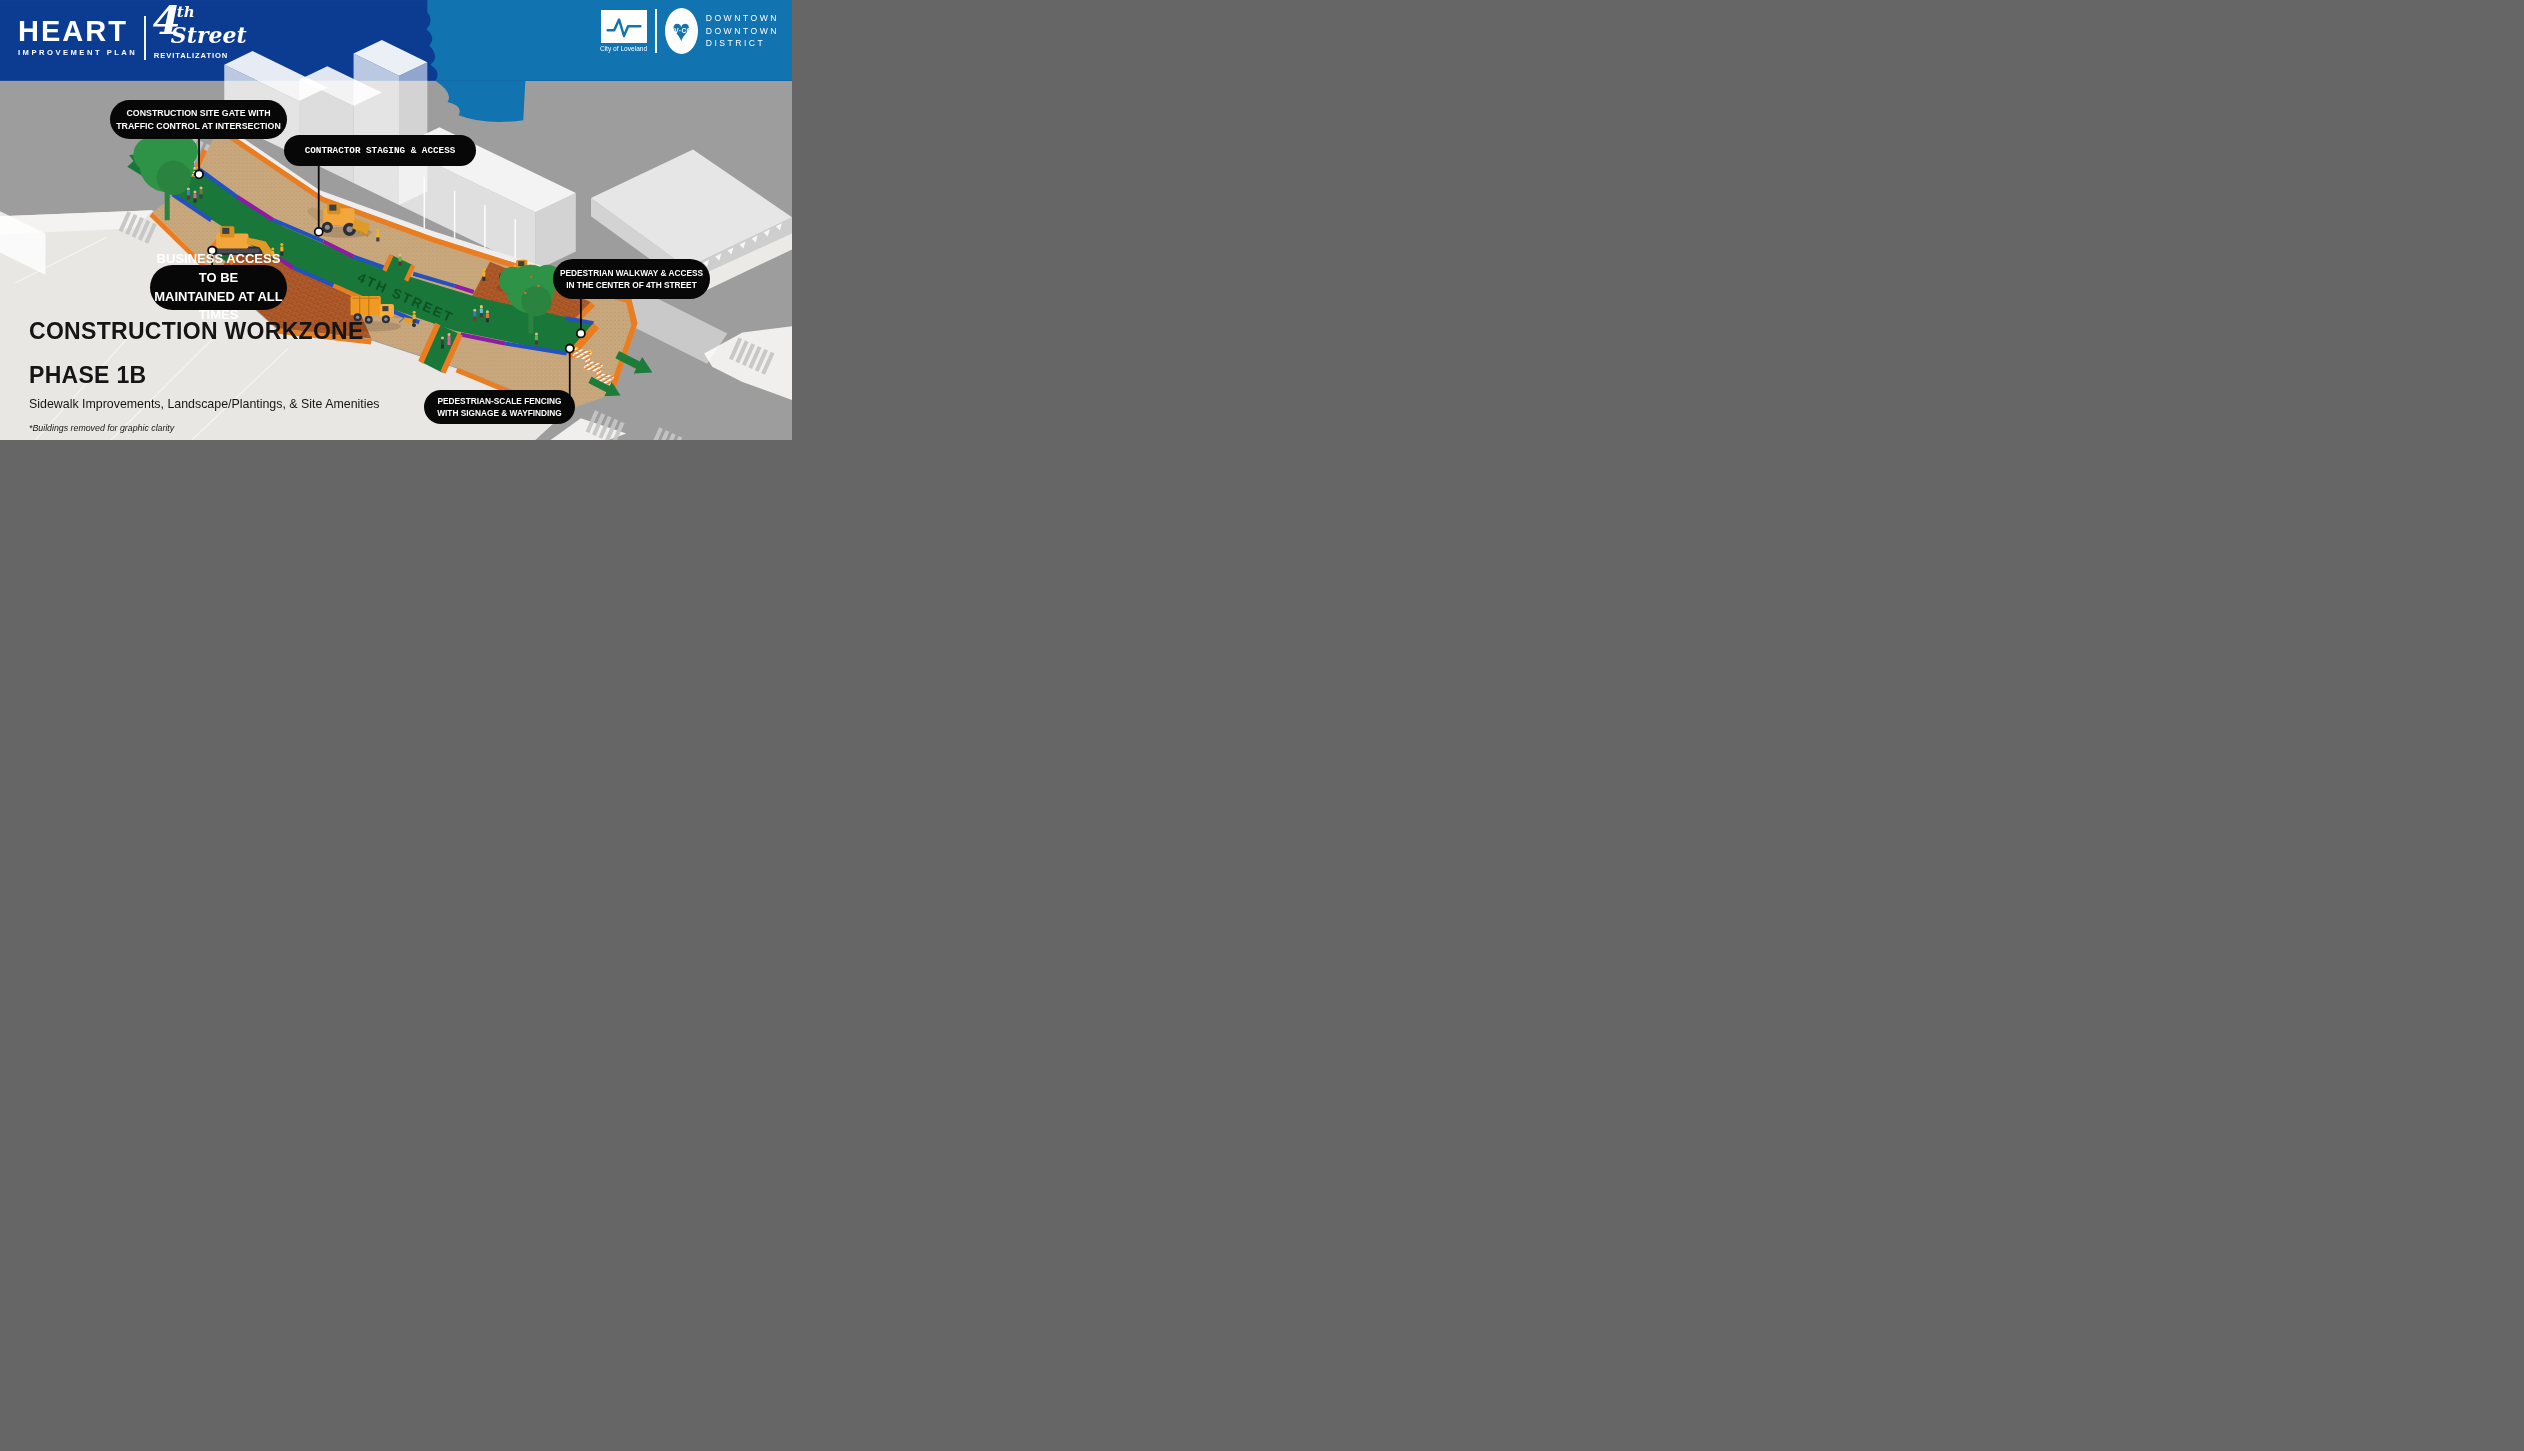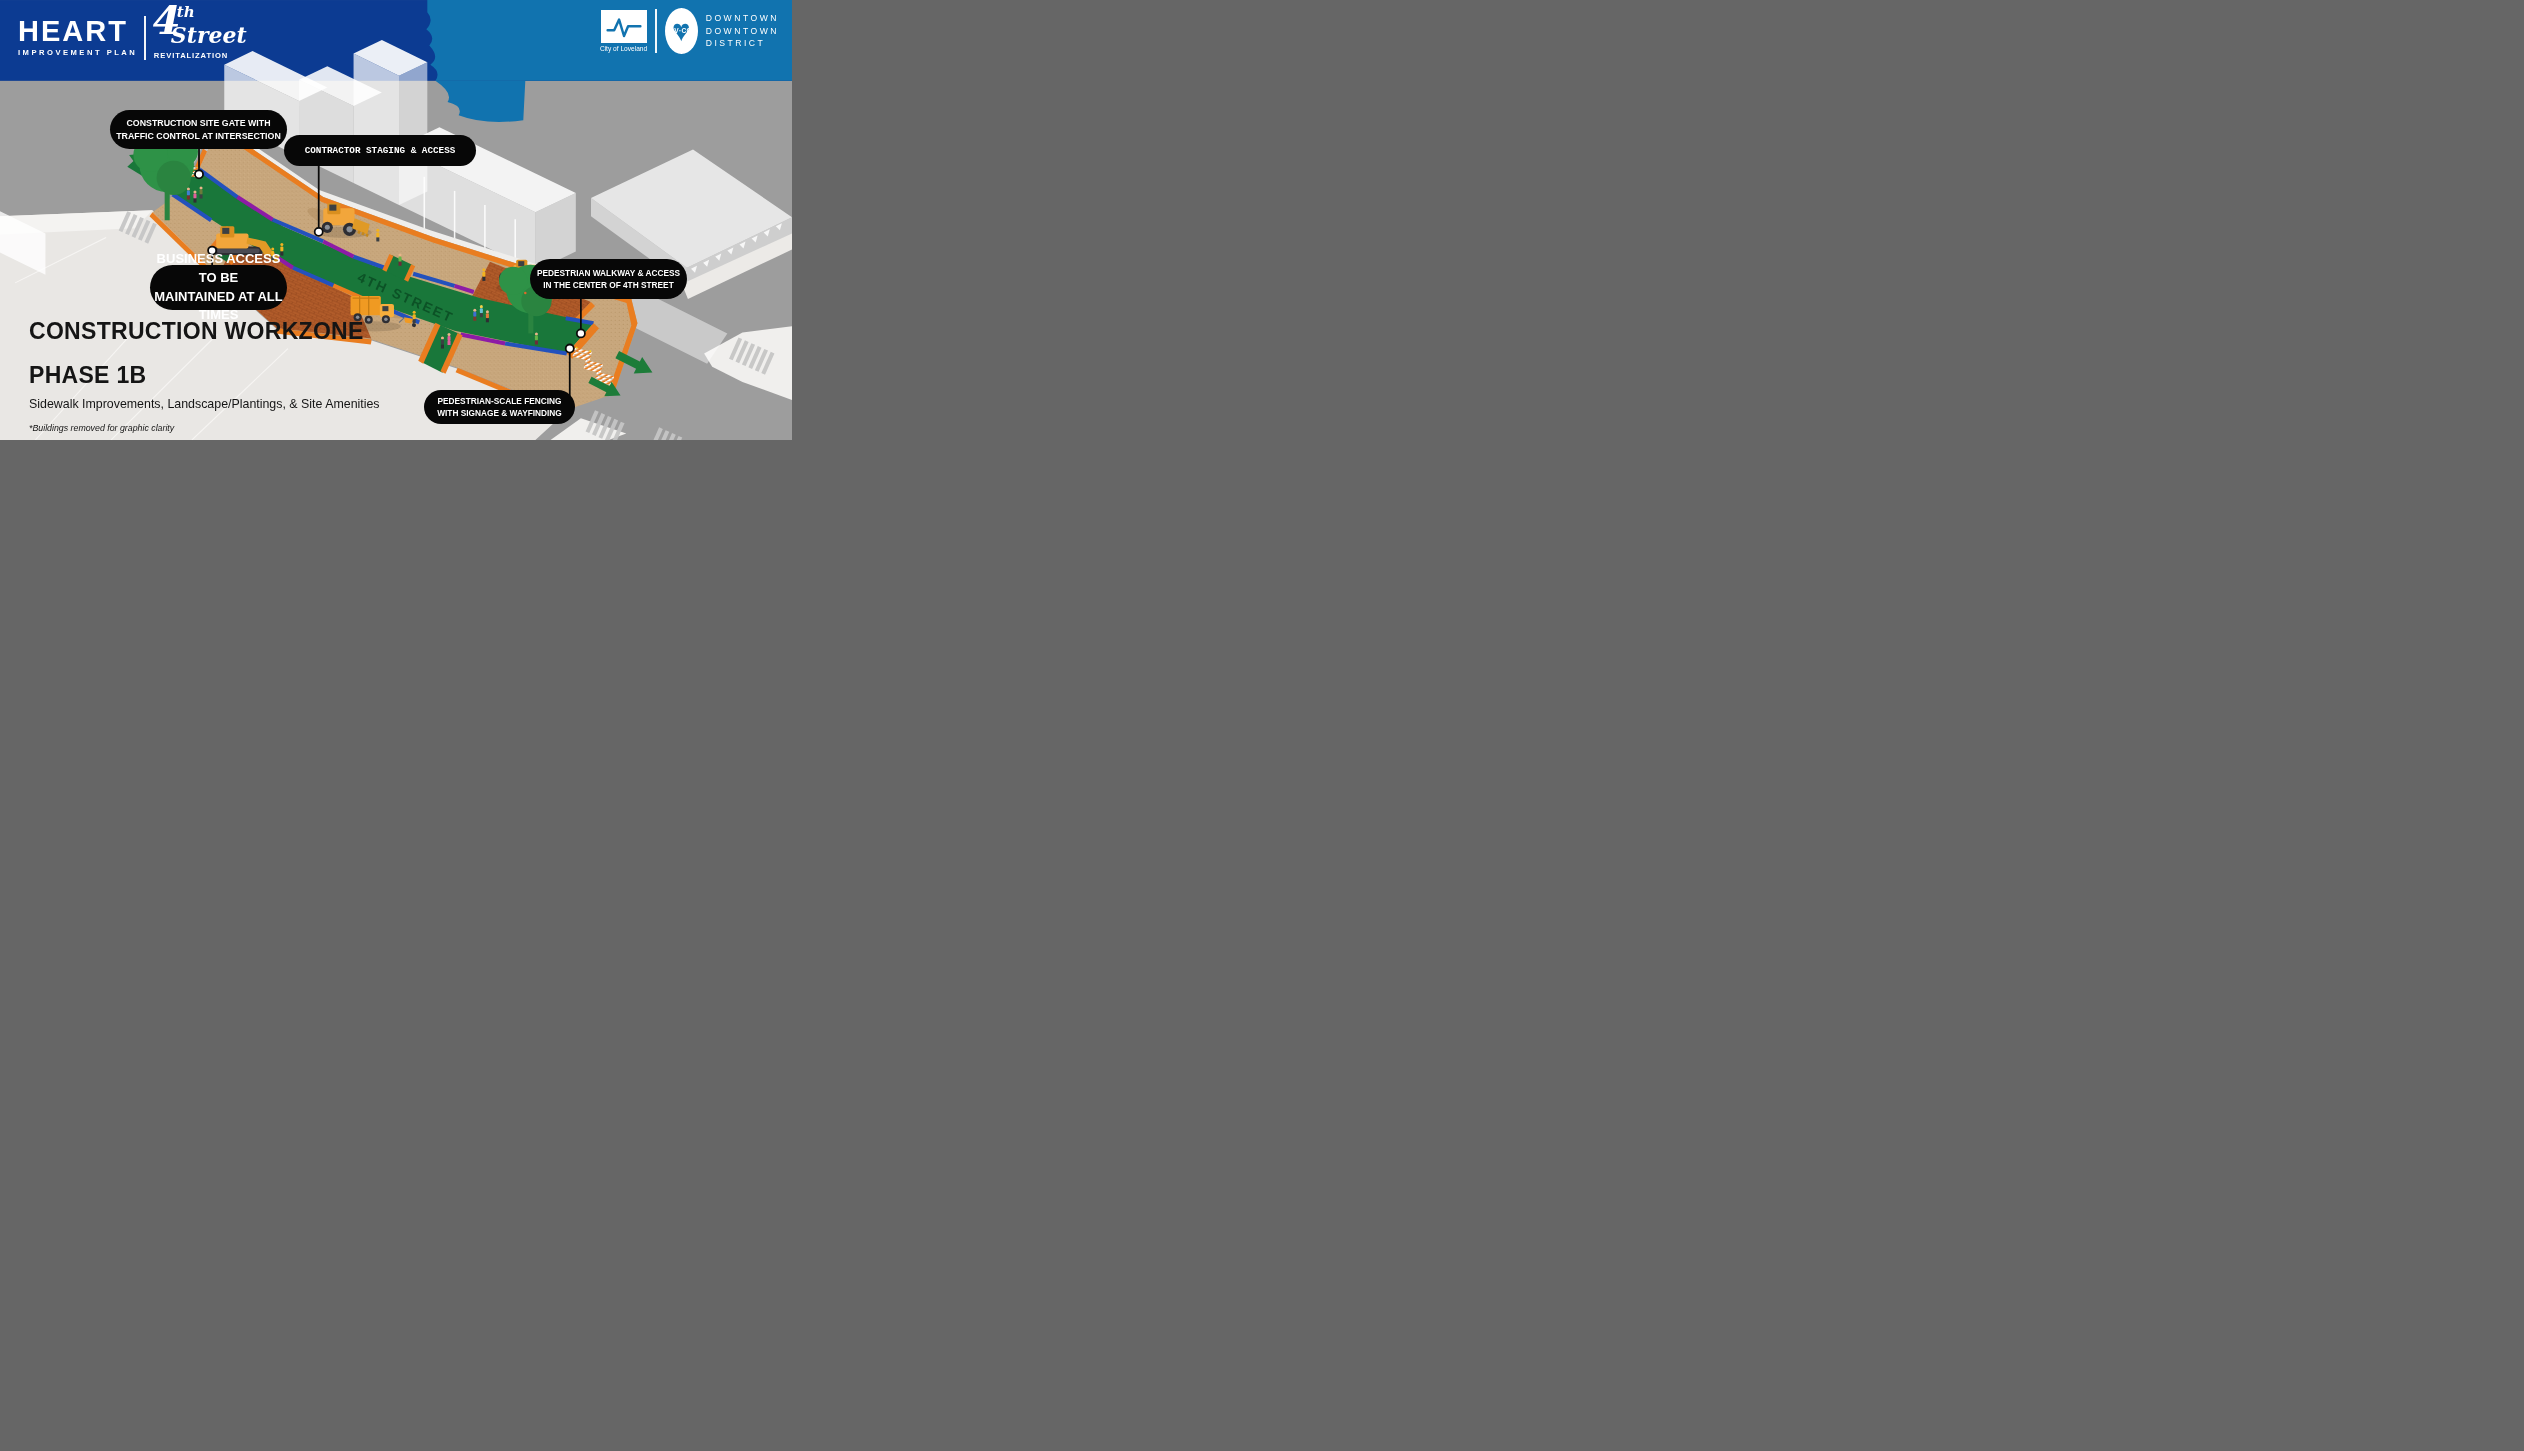--- a/index.html
+++ b/index.html
@@ -481,33 +481,33 @@
       <div class="lvco-heart">♥</div>
       <div class="lvco-text">LV·CO</div>
     </div>
     <div class="district-block">
       <div>DOWNTOWN</div>
       <div>DOWNTOWN</div>
       <div>DISTRICT</div>
     </div>
   </div>
 
-  <div class="pill" style="left:110px;top:110px;width:177px;height:39px;font-size:8.8px;">
+  <div class="pill" style="left:110px;top:100px;width:177px;height:39px;font-size:8.8px;">
     <span>CONSTRUCTION SITE GATE WITH</span>
     <span>TRAFFIC CONTROL AT INTERSECTION</span>
   </div>
   <div class="pill" style="left:284px;top:135px;width:192px;height:31px;font-size:9.3px;font-family:Liberation Mono, monospace;">
     <span>CONTRACTOR STAGING &amp; ACCESS</span>
 
   </div>
   <div class="pill" style="left:150px;top:265px;width:137px;height:45px;font-size:13px;">
     <span>BUSINESS ACCESS TO BE</span>
     <span>MAINTAINED AT ALL TIMES</span>
   </div>
-  <div class="pill" style="left:530px;top:259px;width:157px;height:40px;font-size:8.3px;">
+  <div class="pill" style="left:553px;top:259px;width:157px;height:40px;font-size:8.3px;">
     <span>PEDESTRIAN WALKWAY &amp; ACCESS</span>
     <span>IN THE CENTER OF 4TH STREET</span>
   </div>
   <div class="pill" style="left:424px;top:390px;width:151px;height:34px;font-size:8.3px;">
     <span>PEDESTRIAN-SCALE FENCING</span>
     <span>WITH SIGNAGE &amp; WAYFINDING</span>
   </div>
 
   <div class="titleblock">
     <div class="t1">CONSTRUCTION WORKZONE</div>

